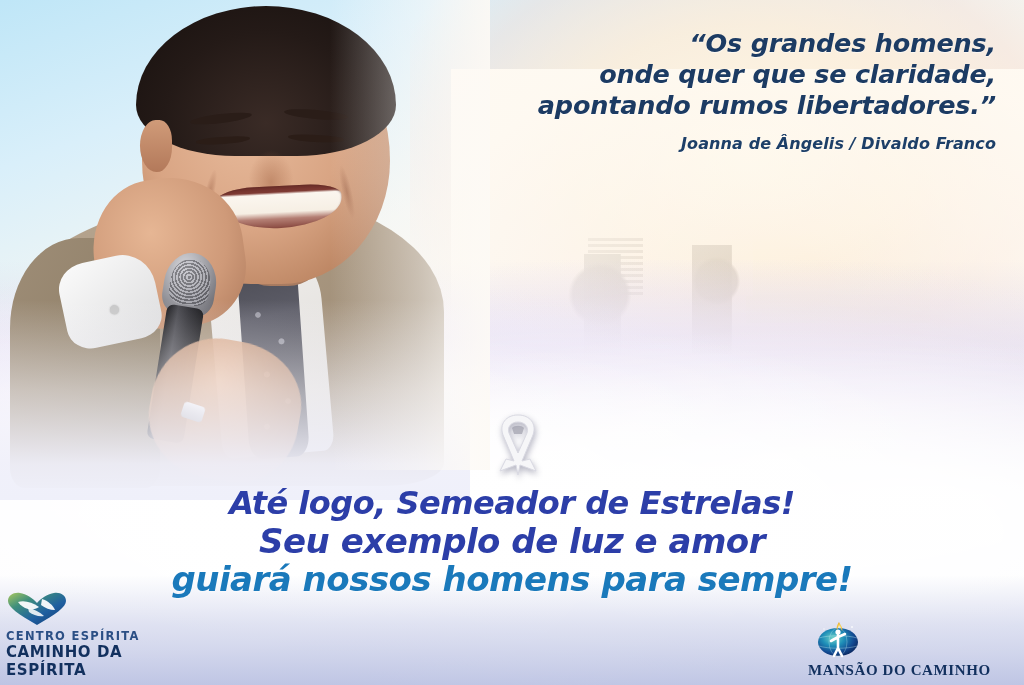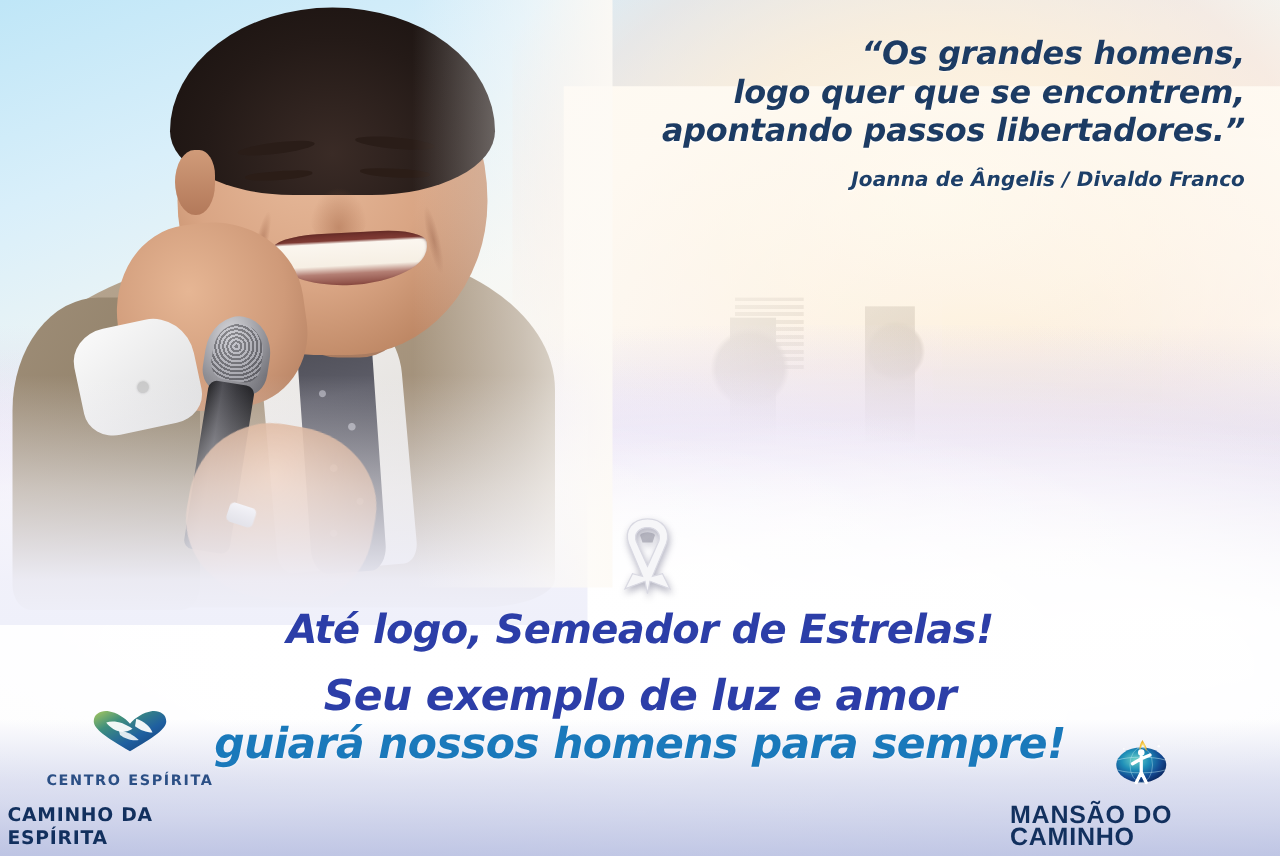--- a/index.html
+++ b/index.html
@@ -246,44 +246,44 @@
     text-align:center;
   }
   .hl{
     font-family:"DejaVu Sans", sans-serif;
     font-style:italic; font-weight:700;
     letter-spacing:-.5px;
     line-height:38px;
     white-space:nowrap;
   }
   .hl1{ font-size:32px; color:#2c3ea8; text-shadow:0 1px 2px rgba(255,255,255,.55); }
-  .hl2{ font-size:34px; color:#2c3ea8; text-shadow:0 1px 2px rgba(255,255,255,.55);margin-top:16px; }
+  .hl2{ font-size:34px; color:#2c3ea8; text-shadow:0 1px 2px rgba(255,255,255,.55); }
   .hl3{ font-size:34px; color:#1a79bb; text-shadow:0 1px 2px rgba(255,255,255,.55); }
 
   
   .logo{
     position:absolute; bottom:6px;
-    display:flex; flex-direction:column; align-items:center;gap:12px;
+    display:flex; flex-direction:column; 
   }
   .logo-left{ left:6px; width:196px; }
   .logo-right{ right:6px; width:210px; }
   .logo-mark{ margin-bottom:3px; }
   .logo-t1{
     font-family:"DejaVu Sans", sans-serif;
     font-weight:700; font-size:11.5px; letter-spacing:1.3px;
     color:#2b4f85; line-height:14px;
   }
   .logo-t2{
     font-family:"DejaVu Sans", sans-serif;
     font-weight:700; font-size:15px; letter-spacing:.6px;
     color:#12305e; line-height:18px;
   }
   .logo-t-single{
-    font-family:Liberation Sans, sans-serif;
-    font-weight:700; font-size:20px; letter-spacing:.6px;
+    font-family:Liberation Serif, serif;
+    font-weight:700; font-size:15px; letter-spacing:.6px;
     color:#12305e; line-height:18px;
   }
 </style>
 </head>
 <body>
 
 <div id="poster">
 
   <div class="bg-sky"></div>
   <div class="bg-warm"></div>
@@ -317,22 +317,22 @@
       <div class="p-mic-body"></div>
     </div>
     <div class="p-hand2"></div>
     <div class="p-ring"></div>
     <div class="portrait-fade"></div>
     <div class="portrait-fade-r"></div>
   </div>
 
   <div class="quote">
     <div class="quote-line">“Os grandes homens,</div>
-    <div class="quote-line">logo quer que se encontrem,</div>
-    <div class="quote-line">apontando passos libertadores.”</div>
+    <div class="quote-line">onde quer que se claridade,</div>
+    <div class="quote-line">apontando rumos libertadores.”</div>
     <div class="quote-author">Joanna de Ângelis / Divaldo Franco</div>
   </div>
 
   <svg class="ribbon" viewBox="0 0 64 78">
     <path d="M32 6 C20 6 13 15 17 26 L28 52 L20 50 L14 62 L30 56 L32 66 L34 56 L50 62 L44 50 L36 52 L47 26 C51 15 44 6 32 6 Z
              M32 13 C39 13 43 18 41 24 L32 44 L23 24 C21 18 25 13 32 13 Z" fill="#f6f6f8" stroke="#d9d9e2" stroke-width="1"></path>
     <path d="M26 19 C28 16 36 16 38 19 L36 25 L28 25 Z" fill="#8e8e9c" opacity=".55"></path>
   </svg>
 
   <div class="headline">

